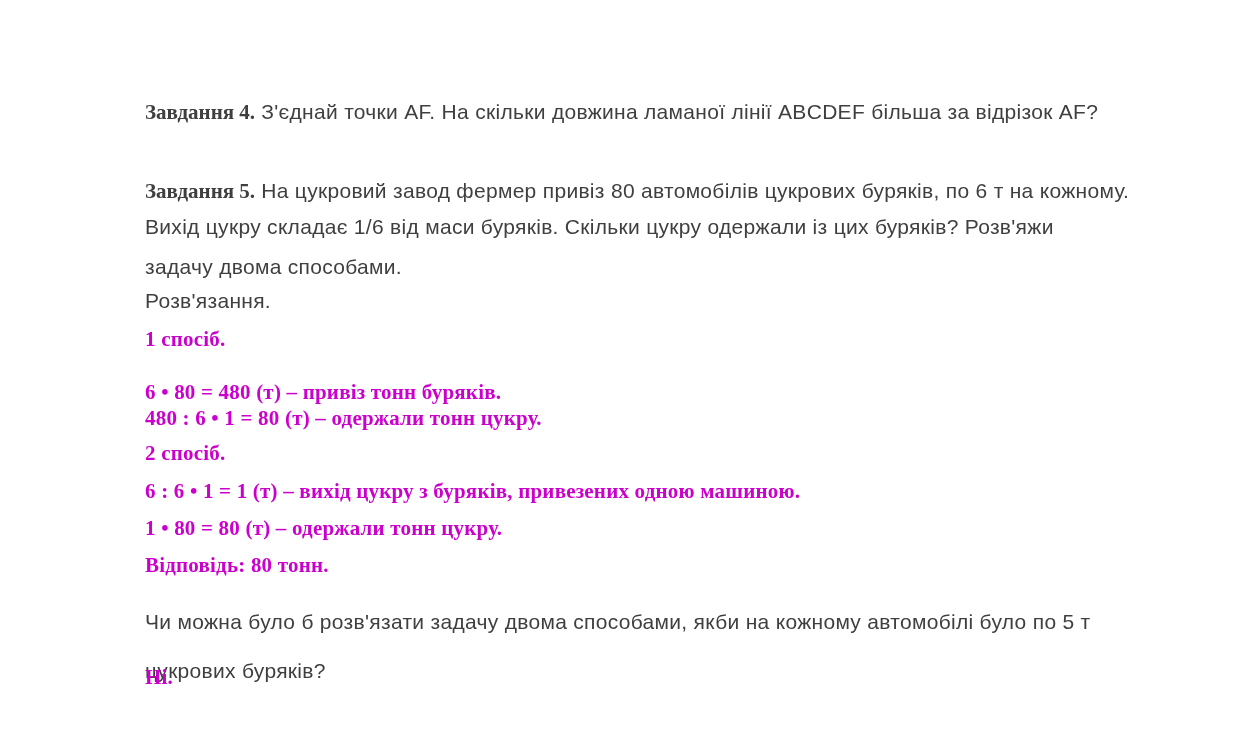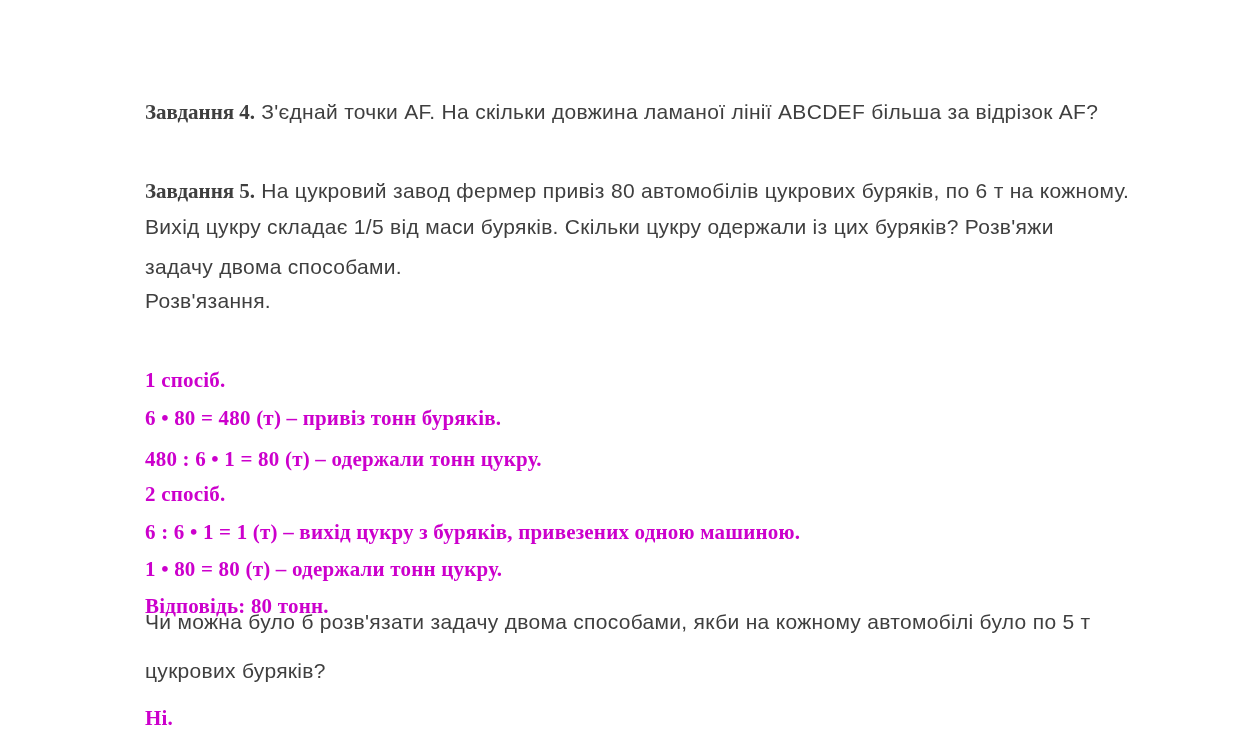--- a/index.html
+++ b/index.html
@@ -33,45 +33,44 @@
     font-size: 21px;
     font-weight: 700;
     color: var(--text-color, #3f3f3f);
   }
   .magenta {
     font-family: "Liberation Serif", serif;
     font-size: 21px;
     font-weight: 700;
     color: var(--accent-color, #cc00cc);
     letter-spacing: 0.2px;
-    margin-top: 41px;
   }
 </style>
 </head>
 <body>
 
 <div class="page">
 
   <div class="line" style="top:101px">
     <span class="serif-label">Завдання 4.</span><span class="sans"> З'єднай точки AF. На скільки довжина ламаної лінії ABCDEF більша за відрізок AF?</span>
   </div>
 
   <div class="line" style="top:180px">
     <span class="serif-label">Завдання 5.</span><span class="sans"> На цукровий завод фермер привіз 80 автомобілів цукрових буряків, по 6 т на кожному.</span>
   </div>
 
-  <div class="line sans" style="top:216px">Вихід цукру складає 1/5  від маси буряків. Скільки цукру одержали із цих буряків? Розв'яжи</div>
+  <div class="line sans" style="top:216px">Вихід цукру складає 1/6  від маси буряків. Скільки цукру одержали із цих буряків? Розв'яжи</div>
 
   <div class="line sans" style="top:256px">задачу двома способами.</div>
 
   <div class="line sans" style="top:290px">Розв'язання.</div>
 
   <div class="line magenta" style="top:329px">1 спосіб.</div>
 
-  <div class="line magenta" style="top:367px">6 • 80 = 480 (т) – привіз тонн буряків.</div>
+  <div class="line magenta" style="top:382px">6 • 80 = 480 (т) – привіз тонн буряків.</div>
 
   <div class="line magenta" style="top:408px">480 : 6 • 1 = 80 (т) – одержали тонн цукру.</div>
 
   <div class="line magenta" style="top:443px">2 спосіб.</div>
 
   <div class="line magenta" style="top:481px">6 : 6 • 1 = 1 (т) – вихід цукру з буряків, привезених одною машиною.</div>
 
   <div class="line magenta" style="top:518px">1 • 80 = 80 (т) – одержали тонн цукру.</div>
 
   <div class="line magenta" style="top:555px">Відповідь: 80 тонн.</div>

